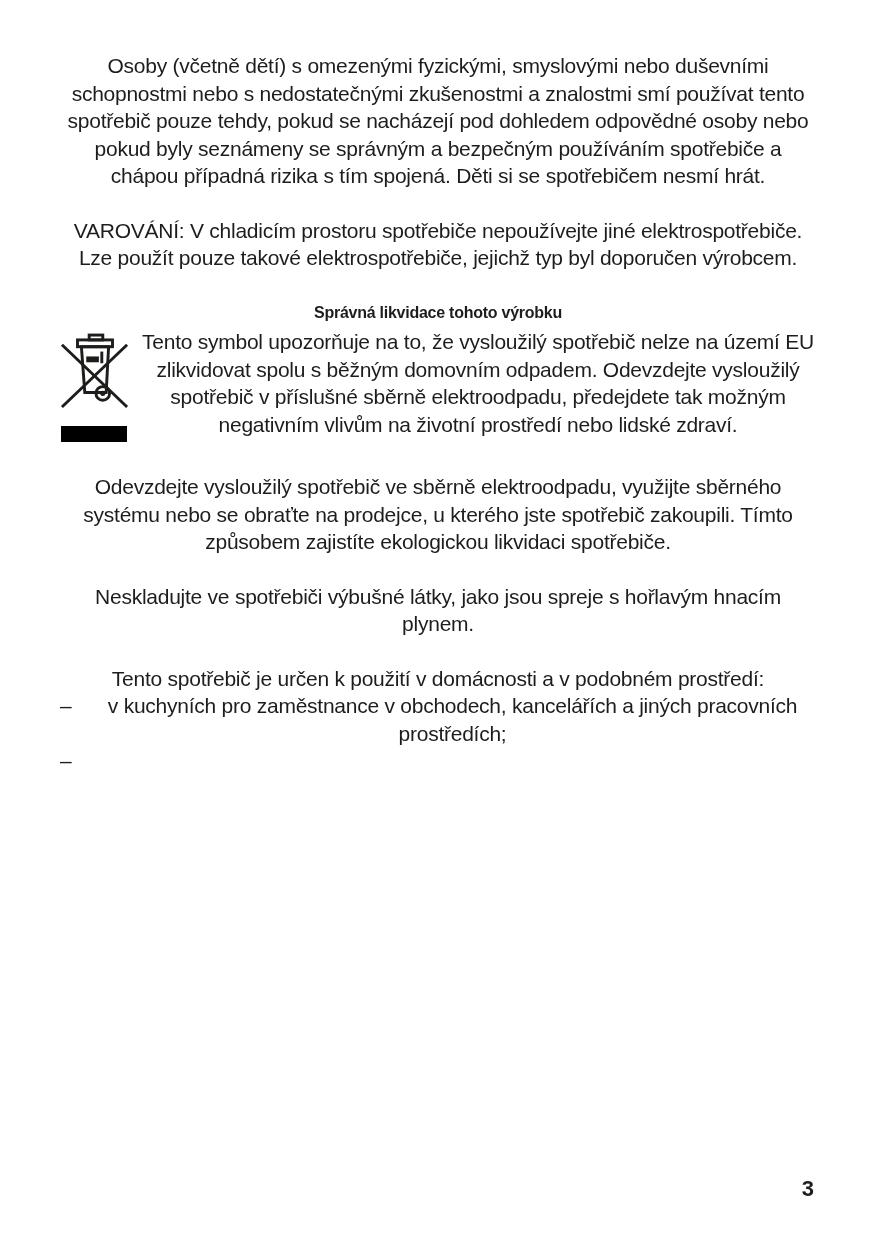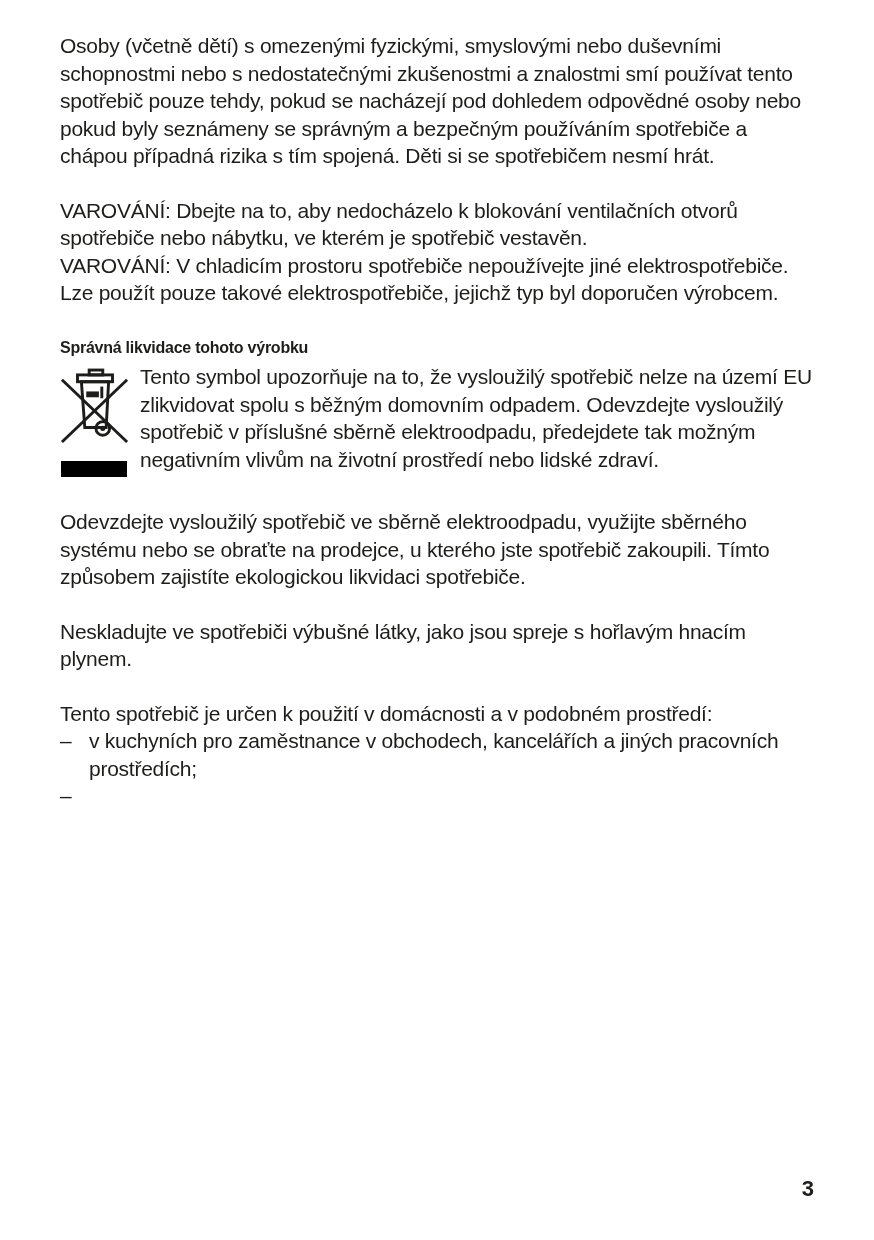--- a/index.html
+++ b/index.html
@@ -9,25 +9,26 @@
     font-family:"Liberation Sans", sans-serif;
     color:#1d1d1b;
     position:relative;
     overflow:hidden;
   }
   .page {
     position:absolute; inset:0;
   }
   .content {
     position:absolute;
-    left:60px; top:32px;
+    left:60px; top:52px;
     width:756px;
     font-size:21px;
     line-height:27.5px;
     letter-spacing:-0.25px;
+    text-align:center;
   }
   p { margin:0; }
   .para { margin-bottom:27px; }
   .warnings p { margin:0; }
   .warnings { margin-bottom:27px; }
   h2.disposal-heading {
     font-size:16px;
     font-weight:bold;
     margin:0 0 2px 0;
     line-height:27.5px;
@@ -70,21 +71,20 @@
 </head>
 <body>
 
 <div class="page">
   <div class="content">
 
     <p class="para">Osoby (včetně dětí) s omezenými fyzickými, smyslovými nebo duševními schopnostmi nebo s nedostatečnými zkušenostmi a znalostmi smí používat tento spotřebič pouze tehdy, pokud se nacházejí pod dohledem odpovědné osoby nebo pokud byly seznámeny se správným a bezpečným používáním spotřebiče a chápou případná rizika s tím spojená. Děti si se spotřebičem nesmí hrát.</p>
 
 
     <div class="warnings">
-      <p>VAROVÁNÍ: Dbejte na to, aby nedocházelo k blokování ventilačních otvorů spotřebiče nebo nábytku, ve kterém je spotřebič vestavěn.</p>
       <p>VAROVÁNÍ: V chladicím prostoru spotřebiče nepoužívejte jiné elektrospotřebiče. Lze použít pouze takové elektrospotřebiče, jejichž typ byl doporučen výrobcem.</p>
     </div>
 
     <h2 class="disposal-heading">Správná likvidace tohoto výrobku</h2>
 
     <div class="disposal-media">
       <div class="weee">
         <svg width="70" height="82" viewBox="0 0 72 82" aria-hidden="true">
           <g stroke="#1d1d1b" fill="none" stroke-width="3">
             <line x1="2" y1="13" x2="69" y2="77"></line>

